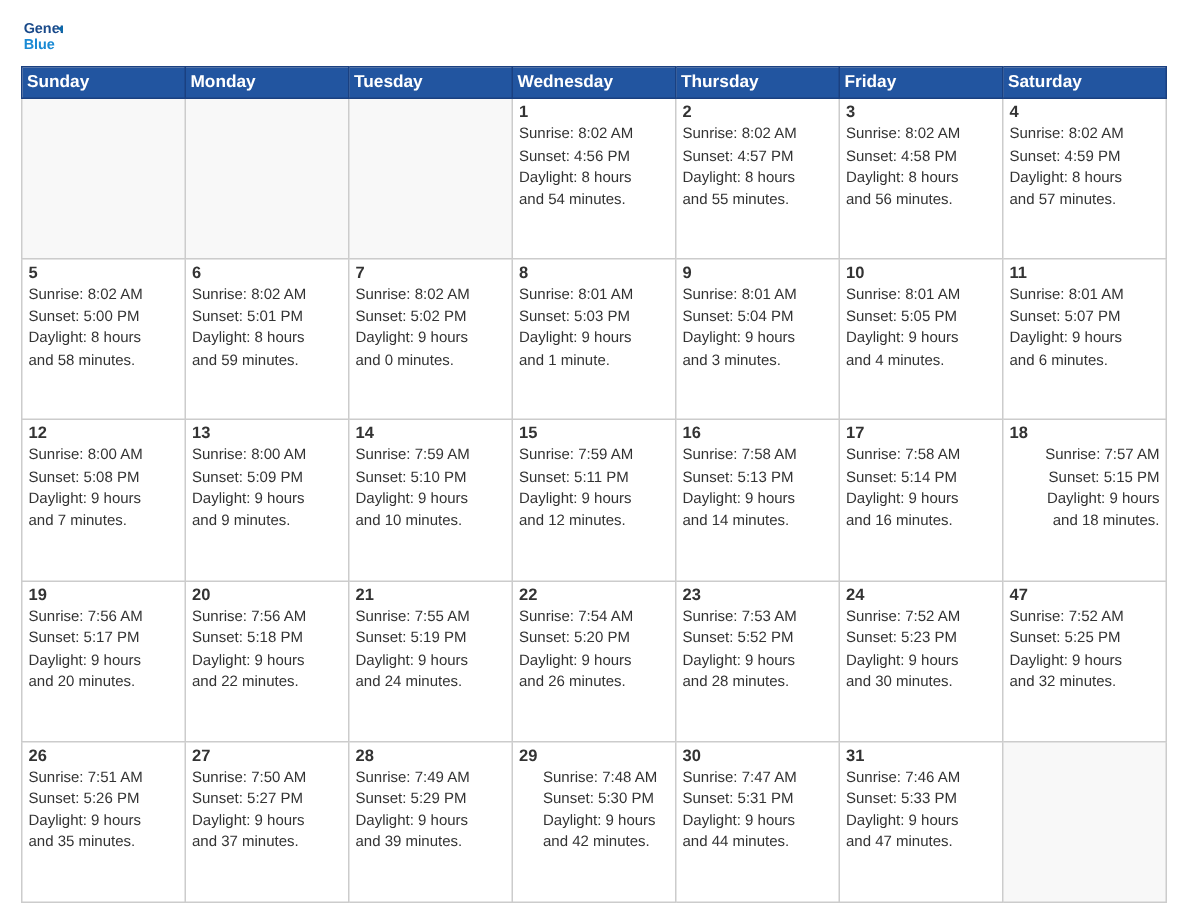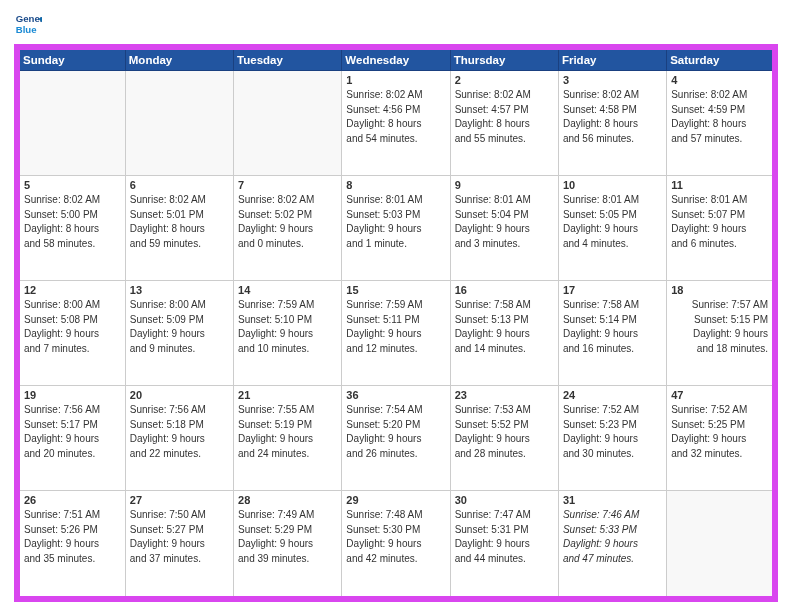--- a/index.html
+++ b/index.html
@@ -39,21 +39,21 @@
       font-size: 28px;
       font-weight: bold;
       color: #333;
     }
     .location {
       font-size: 14px;
       color: #555;
     }
     .calendar {
       flex: 1;
-      border: 6px solid #d946ef;
+      border: 1px solid #d946ef;
       border-collapse: collapse;
       width: 100%;
       table-layout: fixed;
       padding-left: 30px;
     }
     .calendar th {
       background: #2255a0;
       color: #fff;
       font-size: 11.5px;
       font-weight: bold;
@@ -271,21 +271,21 @@
 and 22 minutes.</div>
           </td>
           <td>
             <span class="day-num">21</span>
             <div class="day-info" style="white-space: pre-line;">Sunrise: 7:55 AM
 Sunset: 5:19 PM
 Daylight: 9 hours
 and 24 minutes.</div>
           </td>
           <td>
-            <span class="day-num">36</span>
+            <span class="day-num">22</span>
             <div class="day-info" style="white-space: pre-line;">Sunrise: 7:54 AM
 Sunset: 5:20 PM
 Daylight: 9 hours
 and 26 minutes.</div>
           </td>
           <td>
             <span class="day-num">23</span>
             <div class="day-info" style="white-space: pre-line;">Sunrise: 7:53 AM
 Sunset: 5:52 PM
 Daylight: 9 hours
@@ -323,35 +323,35 @@
           </td>
           <td>
             <span class="day-num">28</span>
             <div class="day-info" style="white-space: pre-line;">Sunrise: 7:49 AM
 Sunset: 5:29 PM
 Daylight: 9 hours
 and 39 minutes.</div>
           </td>
           <td>
             <span class="day-num">29</span>
-            <div class="day-info" style="white-space: pre-line;">Sunrise: 7:48 AM
+            <div class="day-info" style="white-space: pre-line; margin-left: 16px;">Sunrise: 7:48 AM
 Sunset: 5:30 PM
 Daylight: 9 hours
 and 42 minutes.</div>
           </td>
           <td>
             <span class="day-num">30</span>
             <div class="day-info" style="white-space: pre-line;">Sunrise: 7:47 AM
 Sunset: 5:31 PM
 Daylight: 9 hours
 and 44 minutes.</div>
           </td>
           <td>
             <span class="day-num">31</span>
-            <div class="day-info" style="white-space: pre-line; font-style: italic;">Sunrise: 7:46 AM
+            <div class="day-info" style="white-space: pre-line;">Sunrise: 7:46 AM
 Sunset: 5:33 PM
 Daylight: 9 hours
 and 47 minutes.</div>
           </td>
           <td class="empty"></td>
         </tr>
       </tbody>
   </table>
 </div>
 

